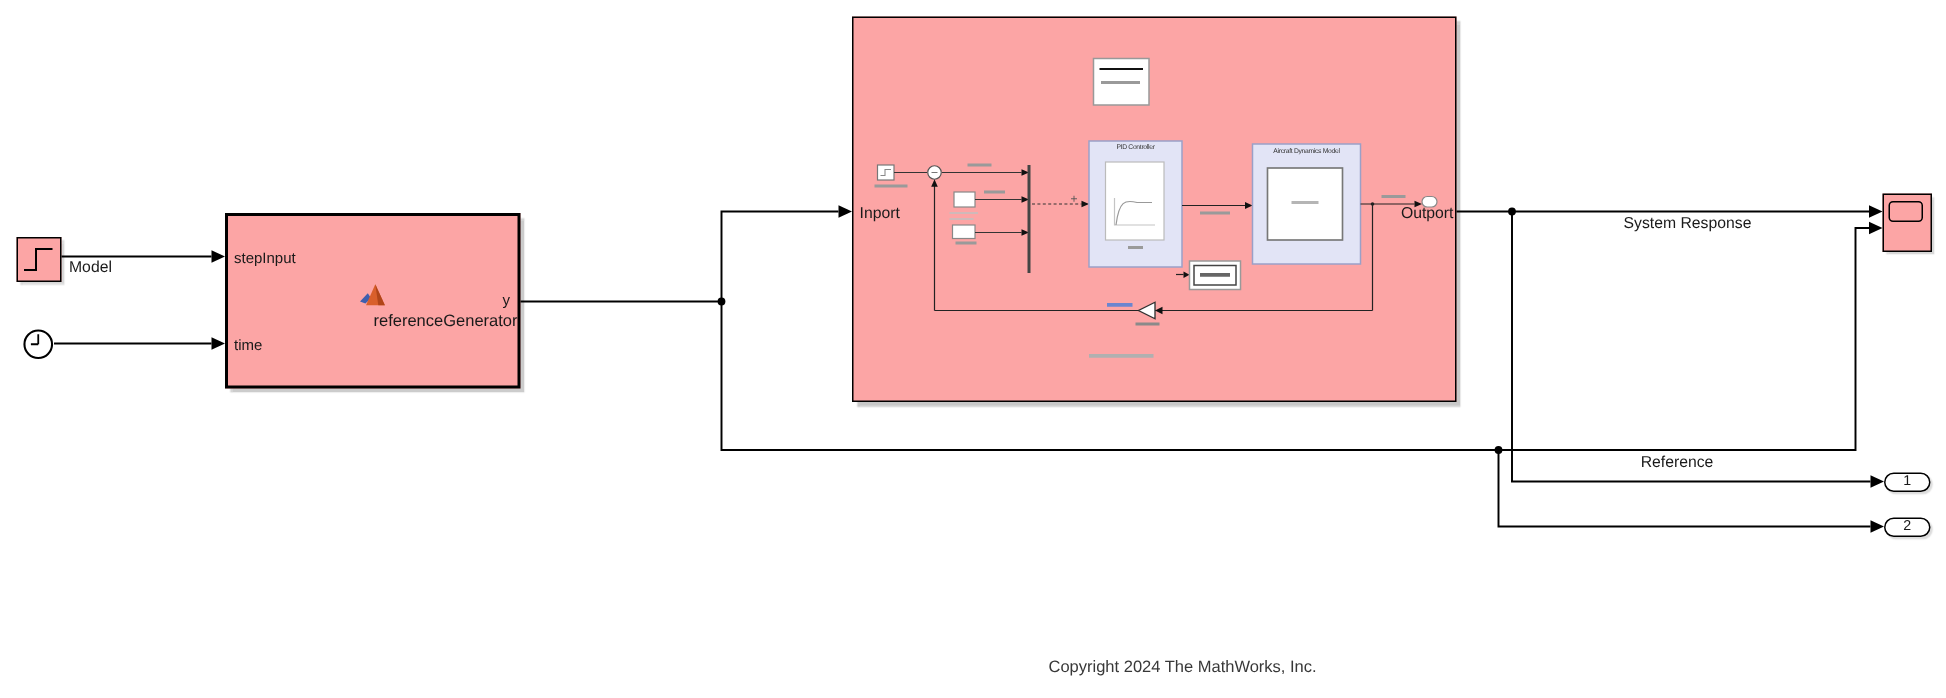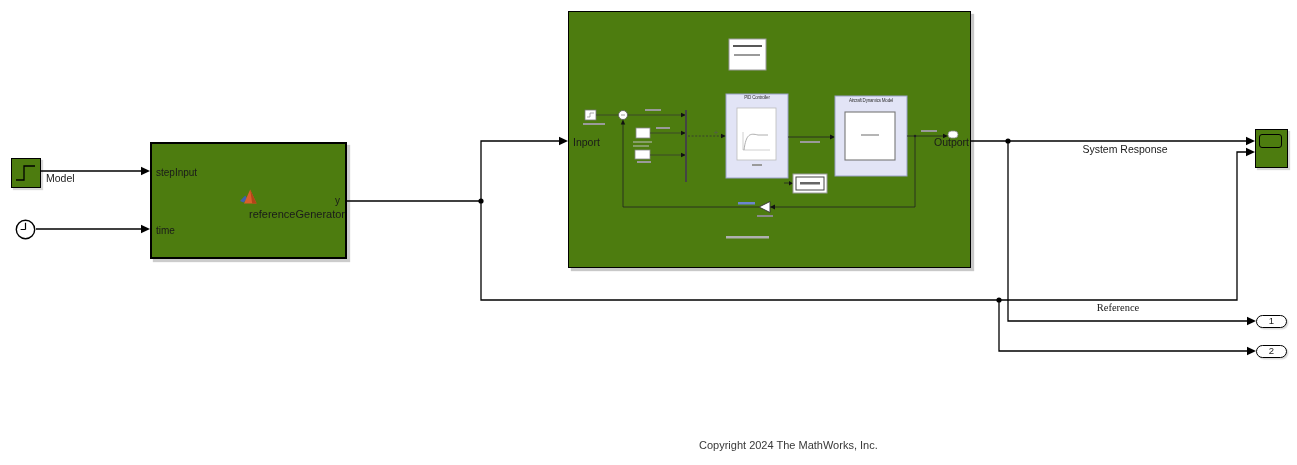--- a/index.html
+++ b/index.html
@@ -2,21 +2,21 @@
 <html><head>
 <meta charset="utf-8">
 <style>
   html,body{margin:0;padding:0;background:#ffffff;}
   #canvas{
     position:relative;width:1297px;height:465px;background:#ffffff;overflow:hidden;
     font-family:"Liberation Sans", sans-serif;color:#1a1a1a;
   }
   .abs{position:absolute;}
   .block{
-    position:absolute;background:#4d7c0f;border:1.4px solid #000;
+    position:absolute;background:#fca5a5;border:1.4px solid #000;
     box-shadow:2px 2px 1px #d8d8d8;box-sizing:border-box;
   }
   .lbl{position:absolute;font-size:10.5px;line-height:12px;white-space:nowrap;}
   .center{text-align:center;}
   
   #refgen{left:150px;top:142px;width:197px;height:117px;border-width:2px;box-shadow:3px 3px 1px #cccccc;}
   #refgen .port{position:absolute;font-size:10px;}
   #refgen .title{position:absolute;left:0;top:64px;width:100%;text-align:right;font-size:11px;}
   #refgen .logo{position:absolute;left:87px;top:44px;width:20px;height:18px;}
   
@@ -180,17 +180,17 @@
 
     <rect x="726" y="236" width="43" height="2.5" fill="#b0b0b0"></rect>
   </svg>
 
   <div class="lbl" style="left:46px;top:172px;">Model</div>
 
   <div class="tiny" style="left:726px;top:95px;width:62px;">PID Controller</div>
   <div class="tiny" style="left:835px;top:98px;width:72px;">Aircraft Dynamics Model</div>
 
   <div class="lbl center" style="left:1040px;top:143px;width:170px;">System Response</div>
-  <div class="lbl center" style="left:1040px;top:302px;width:156px;font-family:Liberation Serif, serif;">Reference</div>
+  <div class="lbl center" style="left:1040px;top:302px;width:156px;">Reference</div>
 
   <div class="abs" id="copyright">Copyright 2024 The MathWorks, Inc.</div>
 
 </div>
 
 </body></html>

